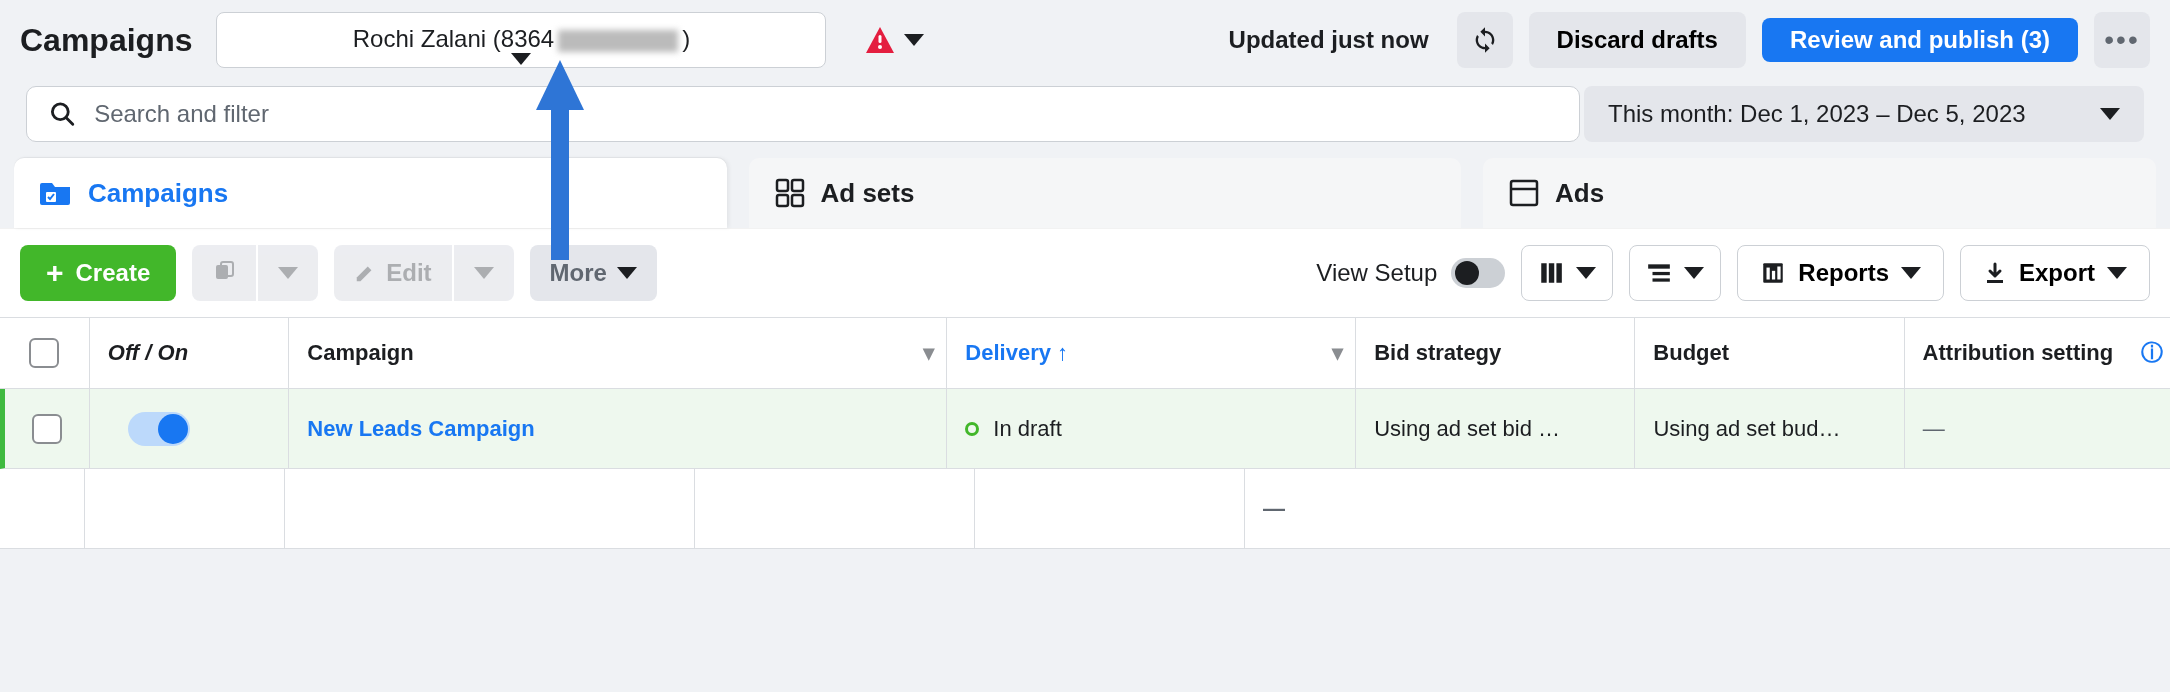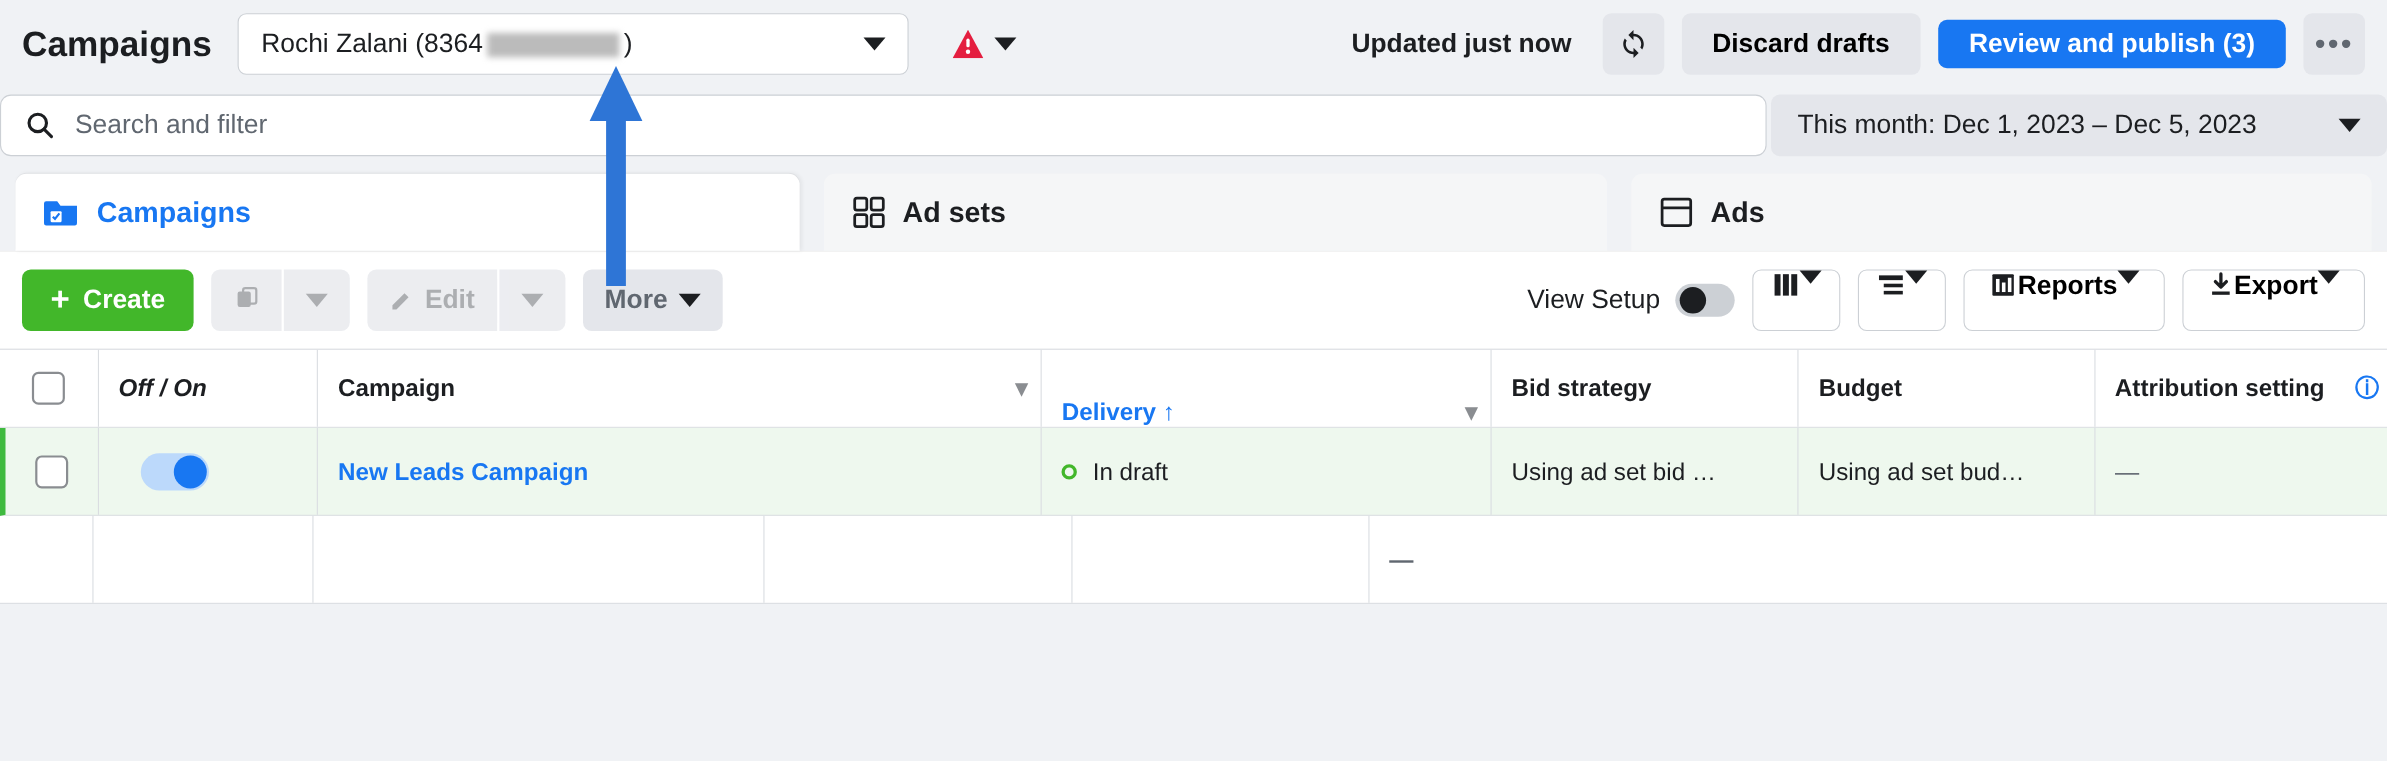--- a/index.html
+++ b/index.html
@@ -1,34 +1,34 @@
 <!DOCTYPE html>
 <html><head>
 <meta charset="utf-8">
 <style>
   * { box-sizing: border-box; margin: 0; padding: 0; }
   body { font-family: Helvetica, Arial, sans-serif; background: #f0f2f5; color: #1c1e21; width: 2170px; height: 692px; overflow: hidden; position: relative; }
   
   
   .topbar { display: flex; align-items: center; padding: 10px 20px; gap: 16px; height: 80px; }
   .page-title { font-size: 32px; font-weight: 700; margin-right: 8px; }
-  .account-dropdown { display: flex; align-items: center; justify-content: space-between; background: #fff; border: 1px solid #ccd0d5; border-radius: 8px; padding: 12px 20px; width: 610px; height: 56px; font-size: 24px; }
+  .account-dropdown { display: flex; align-items: center; justify-content: space-between; background: #fff; border: 1px solid #ccd0d5; border-radius: 8px; padding: 12px 20px; width: 610px; height: 56px; font-size: 24px; flex-direction: column; }
   .account-dropdown .blur { display:inline-block; width:120px; height:22px; background:#bbb; filter: blur(3px); vertical-align:middle; margin:0 4px;}
   .caret-down { width:0; height:0; border-left:10px solid transparent; border-right:10px solid transparent; border-top:12px solid #1c1e21; }
   .warning-group { display:flex; align-items:center; gap:10px; margin-left:24px;}
   .warn-tri svg { display:block;}
   .flex-spacer { flex:1; }
   .updated-text { font-size:24px; font-weight:600; margin-right:12px;}
   .icon-btn { display:flex; align-items:center; justify-content:center; background:#e4e6eb; border:none; border-radius:8px; height:56px; min-width:56px; cursor:pointer; }
   .discard-btn { background:#e4e6eb; border:none; border-radius:8px; height:56px; padding:0 28px; font-size:24px; font-weight:600; cursor:pointer; }
   .primary-btn { background:#1877f2; color:#fff; border:none; border-radius:8px; height:44px; padding:0 28px; font-size:24px; font-weight:700; cursor:pointer; }
   .more-dots { font-size:28px; letter-spacing:2px; color:#606770;}
   
   
-  .search-row { display:flex; align-items:center; gap:4px; padding:10px 0; height:68px;justify-content:space-between;}
+  .search-row { display:flex; align-items:center; gap:4px; padding:10px 26px; height:68px;justify-content:space-between;}
   .search-box { display:flex; align-items:center; gap:18px; background:#fff; border:1px solid #ccd0d5; border-radius:10px; height:56px; flex:1; padding:0 22px;}
   .search-box input { border:none; outline:none; font-size:24px; width:100%; color:#1c1e21; }
   .search-box input::placeholder { color:#606770; }
   .date-range { display:flex; align-items:center; justify-content:space-between; background:#e4e6eb; border-radius:8px; height:56px; padding:0 24px; min-width:560px; font-size:24px; font-weight:500;}
   
   
   .tabs-wrap { display:flex; gap:22px; padding:0 14px; margin-top:10px; align-items:stretch;}
   .tab { display:flex; align-items:center; gap:16px; background:#f5f6f7; border-radius:10px 10px 0 0; height:70px; width:720px; padding:0 26px; font-size:26px; font-weight:700; color:#1c1e21; cursor:pointer;}
   .tab.active { background:#fff; color:#1877f2; box-shadow: 0 -1px 0 rgba(0,0,0,0.04), 2px 0 4px rgba(0,0,0,0.06); position:relative; z-index:2;}
   .tab.ads { width:680px; }
@@ -39,28 +39,28 @@
   .create-btn { display:flex; align-items:center; gap:12px; background:#42b72a; color:#fff; border:none; border-radius:8px; height:56px; padding:0 26px; font-size:24px; font-weight:700; cursor:pointer;}
   .plus { font-size:30px; line-height:1; font-weight:700;}
   .tool-btn { display:flex; align-items:center; justify-content:center; gap:10px; background:#e4e6eb; border:none; border-radius:8px; height:56px; padding:0 20px; font-size:24px; color:#606770; cursor:pointer; font-weight:600;}
   .tool-btn.split-left { border-radius:8px 0 0 8px; margin-right:0;}
   .tool-btn.split-right { border-radius:0 8px 8px 0; margin-left:-14px; min-width:48px;}
   .tool-btn.disabled { opacity:0.7; color:#8a8d91;}
   .toolbar-spacer { flex:1;}
   .view-setup { display:flex; align-items:center; gap:14px; font-size:24px; font-weight:400;}
   .toggle-sm { width:54px; height:30px; border-radius:15px; background:#ccd0d5; position:relative;}
   .toggle-sm::after { content:''; position:absolute; width:24px; height:24px; background:#1c1e21; border-radius:50%; top:3px; left:4px;}
-  .toolbar-right-btn { display:flex; background:#fff; border:1px solid #ccd0d5; border-radius:8px; height:56px; padding:0 22px; font-size:24px; font-weight:600; cursor:pointer;}
+  .toolbar-right-btn { display:flex; align-items:center; gap:12px; background:#fff; border:1px solid #ccd0d5; border-radius:8px; height:56px; padding:0 22px; font-size:24px; font-weight:600; cursor:pointer;}
   
   
   .table { background:#fff; }
   .table-header { display:flex; height:72px; border-top:1px solid #dadde1; border-bottom:1px solid #dadde1; align-items:stretch;}
   .th { display:flex; align-items:center; padding:0 18px; font-size:22px; font-weight:700; border-right:1px solid #dadde1; position:relative;}
   .th .col-caret { position:absolute; right:12px; color:#8a8d91;}
-  .th.delivery { color:#1877f2;align-items:flex-end;}
+  .th.delivery { color:#1877f2;}
   .sort-arrow { color:#1877f2; font-weight:700; margin-left:6px;}
   .checkbox { width:30px; height:30px; border:2px solid #8a8d91; border-radius:6px; background:#fff;}
   .col-check { width:90px; justify-content:center;}
   .col-toggle { width:200px;font-style:italic;}
   .col-campaign { width:660px;}
   .col-delivery { width:410px;}
   .col-bid { width:280px;}
   .col-budget { width:270px;}
   .col-attr { width:230px; border-right:none;}
   .col-info { width:30px; justify-content:center; border-right:none; color:#1877f2;}

